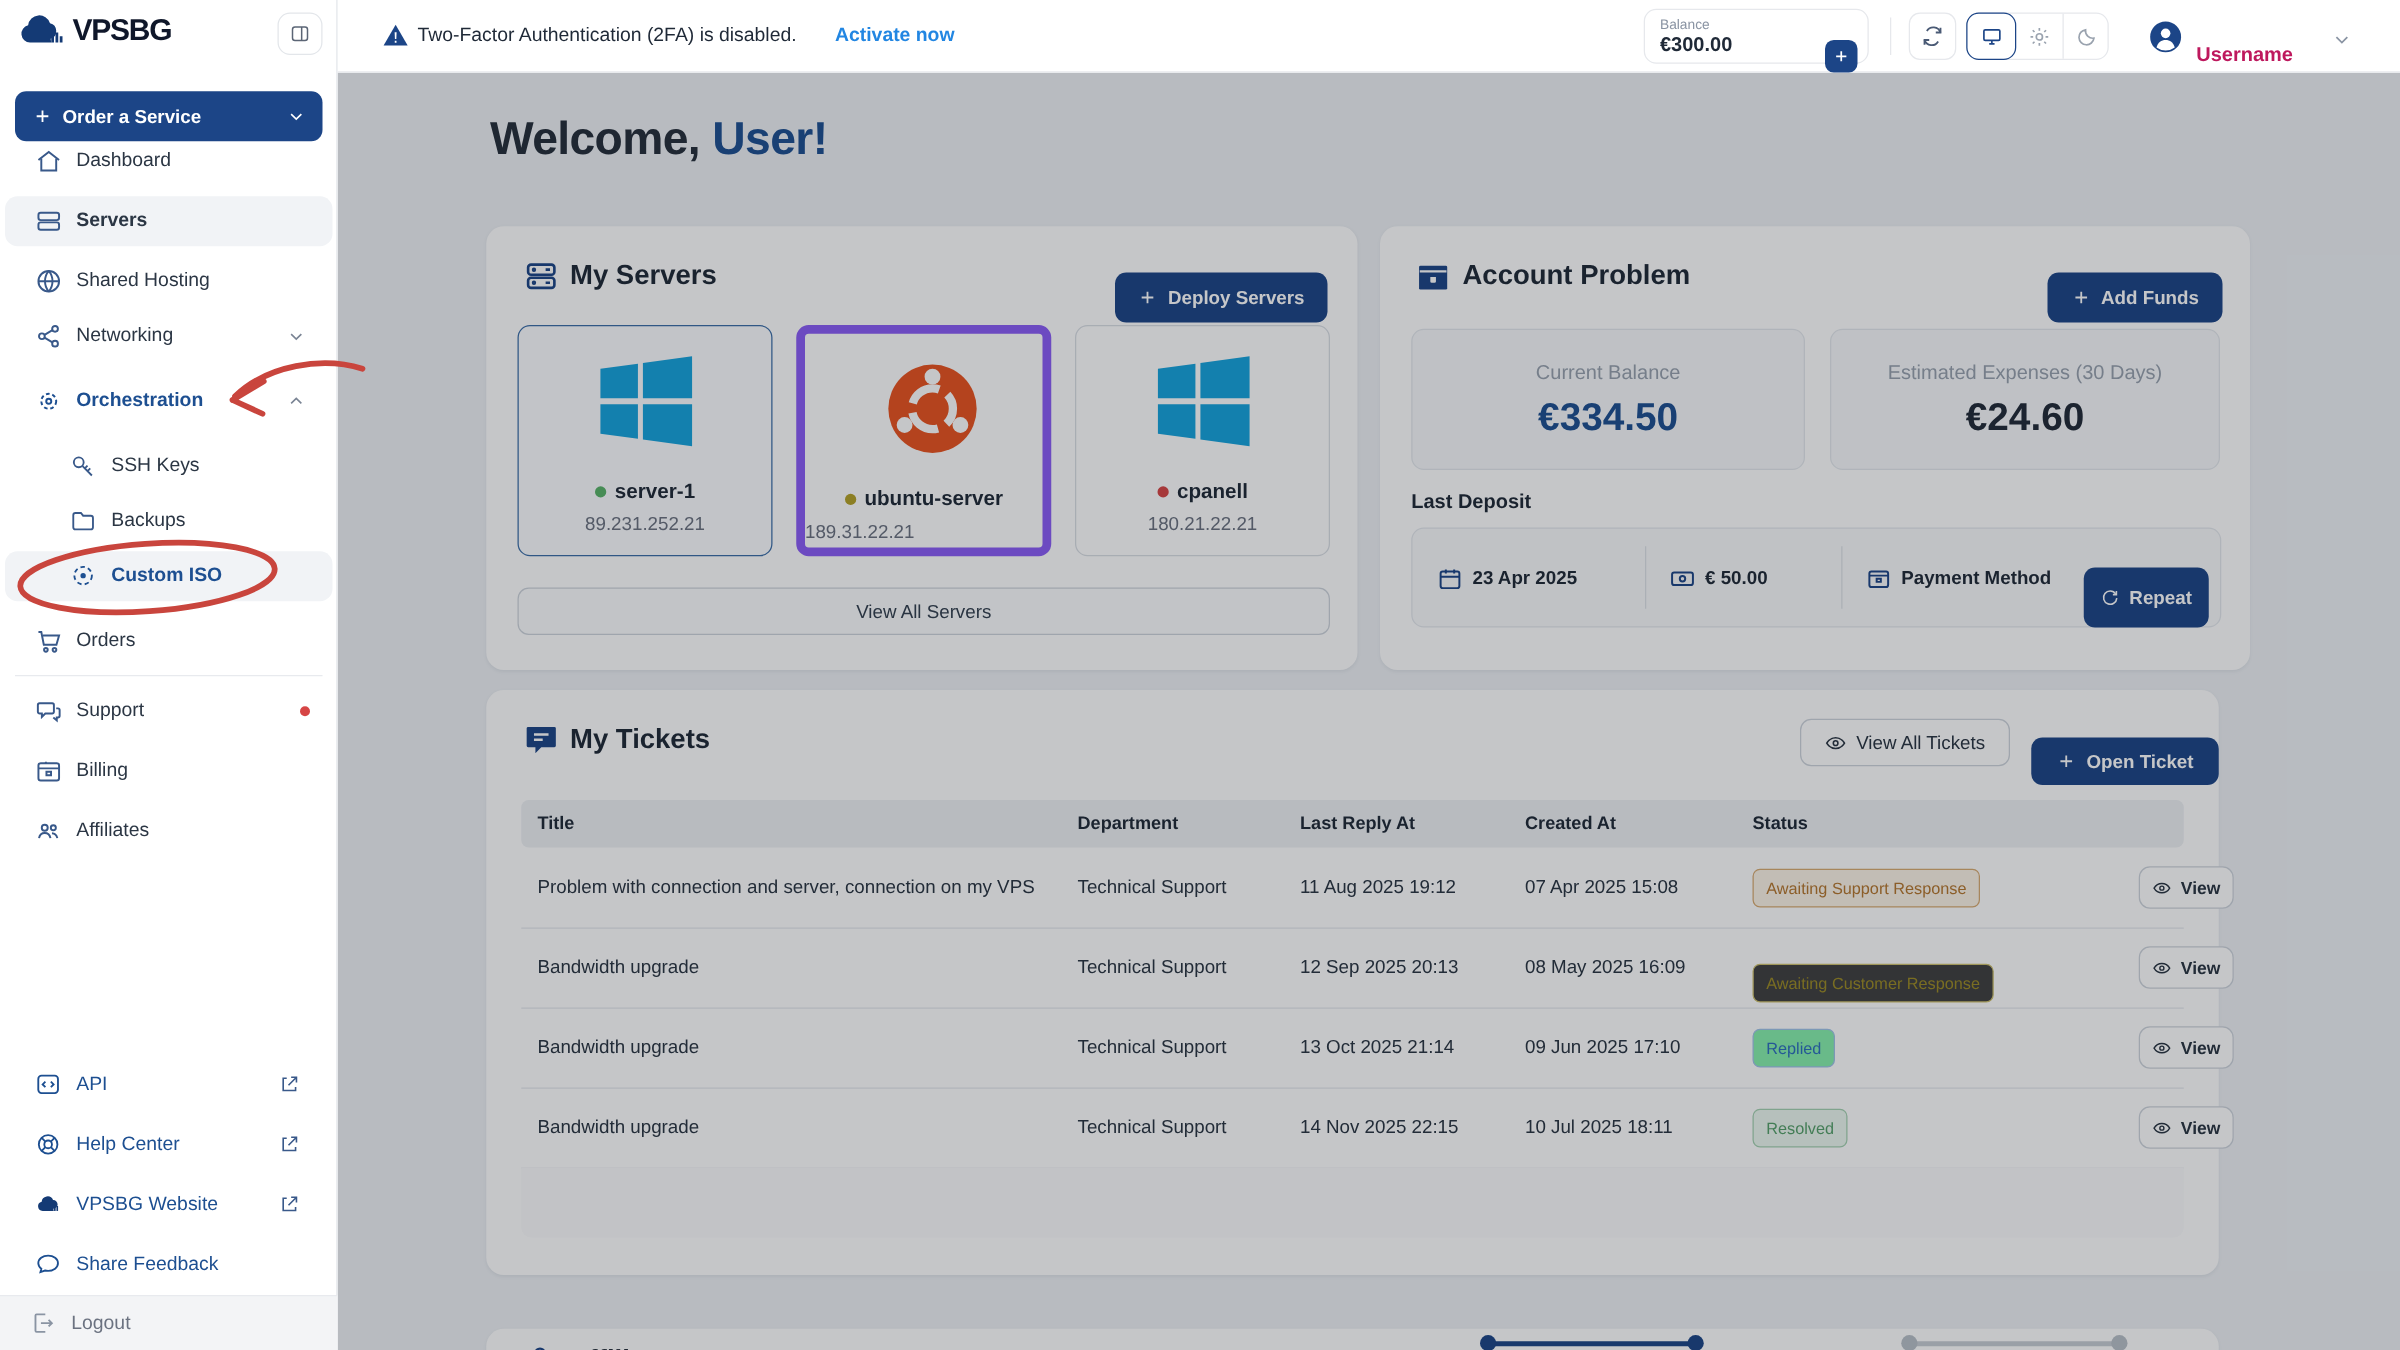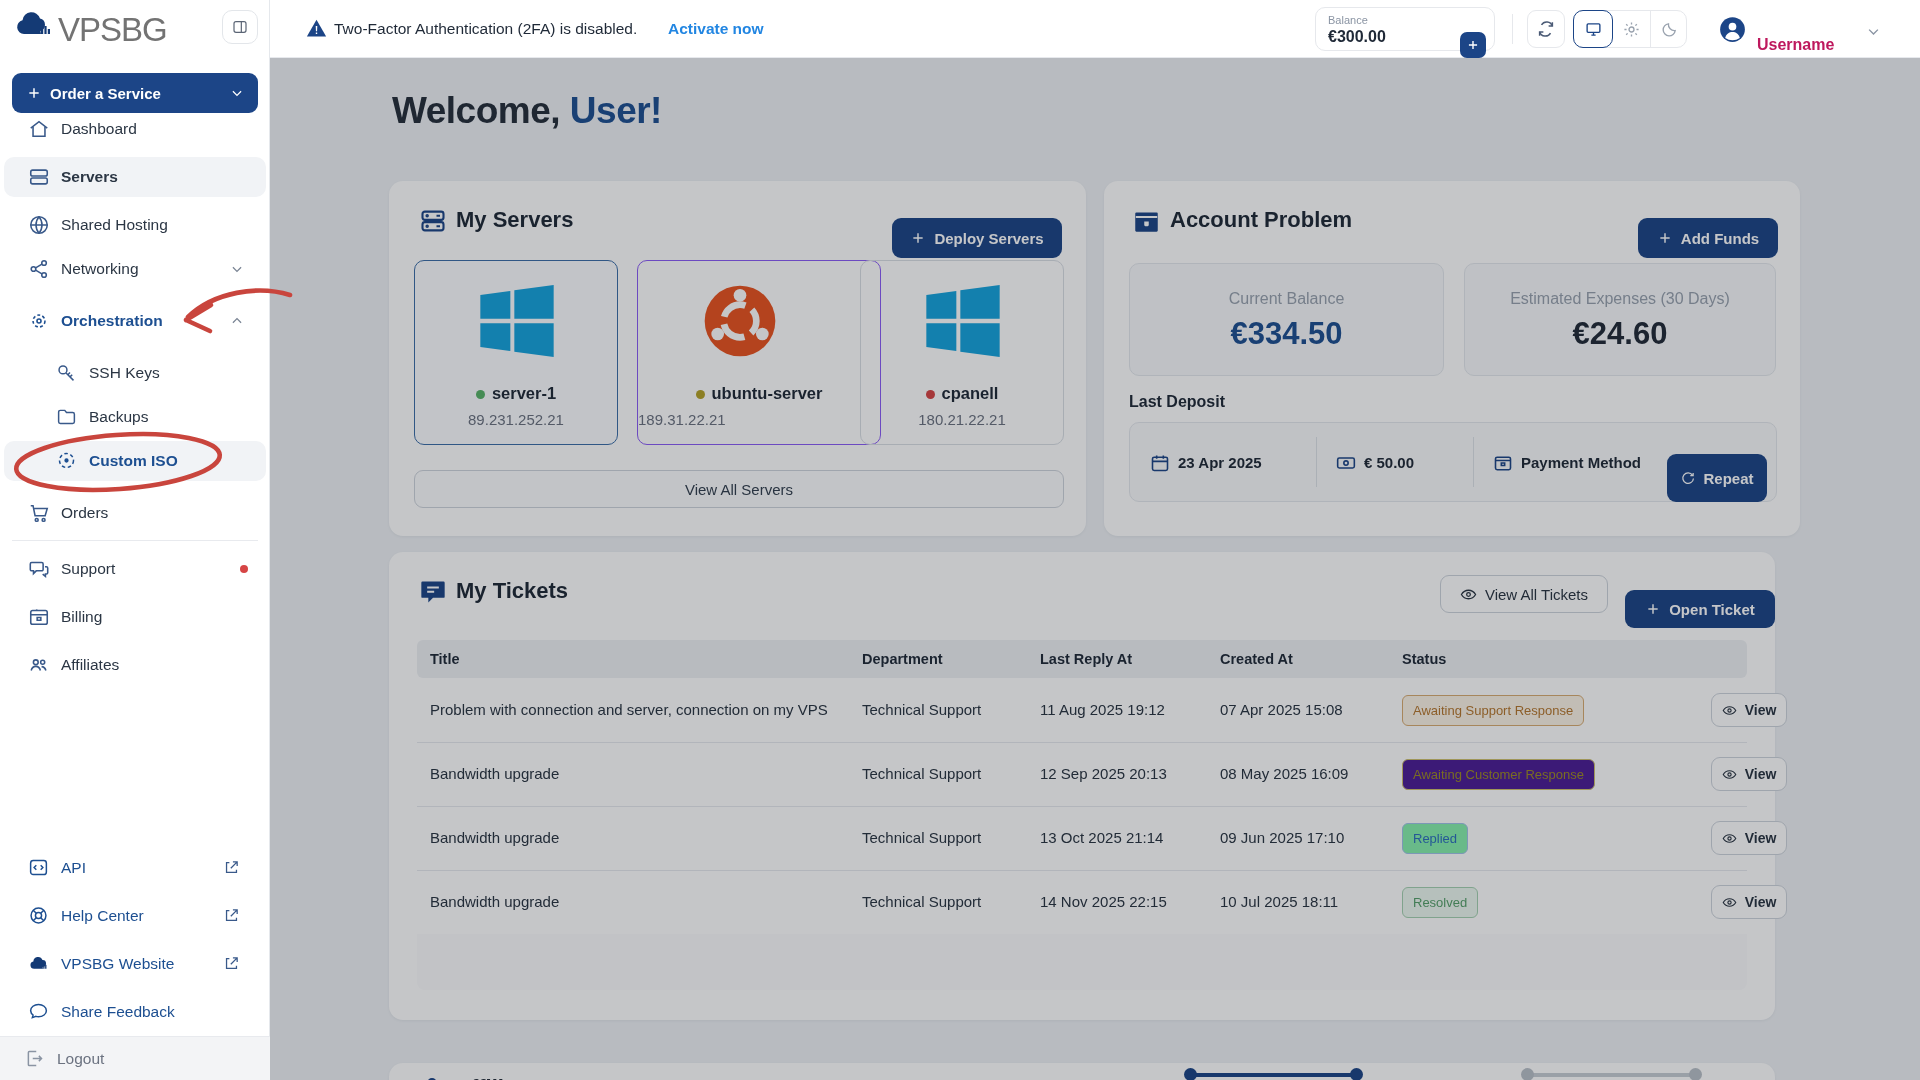--- a/index.html
+++ b/index.html
@@ -32,21 +32,21 @@
   .side-label.blue, .side-ic.blue { color:#1d4f91; font-weight:600; }
   .side-chev { position:absolute; right:22px; top:13px; width:14px; height:14px; color:#7a8494; }
   .ext-ic { position:absolute; right:26px; top:11px; width:17px; height:17px; color:#39598a; }
   .side-divider { position:absolute; left:12px; width:246px; height:1px; background:#e8eaee; }
 
   
   .th { position:absolute; font-size:14.5px; font-weight:700; color:#1f2937; top:0; line-height:38px; }
   .td { position:absolute; font-size:15px; color:#2a3542; top:0; line-height:64px; white-space:nowrap; }
   .badge { position:absolute; top:17px; font-size:13px; line-height:1; padding:8px 10px; border-radius:6px; border:1px solid; white-space:nowrap; }
   .badge.orange { color:#b5772e; border-color:#d8ab72; background:#fbf3e7; }
-  .badge.olive  { color:#9c8b25; border-color:#cdc06e; background:#4c1d95; }
+  .badge.olive  { color:#9c8b25; border-color:#cdc06e; background:#404040;margin-top:12px; }
   .badge.blue   { color:#2d6fbe; border-color:#9fc3e8; background:#86efac; }
   .badge.green  { color:#55a06a; border-color:#a5d2b2; background:#ecf7ef; }
   .view-btn { position:absolute; left:1294px; top:15px; width:76px; height:34px; font-size:14px; }
   .row-line { position:absolute; left:28px; width:1330px; height:1px; background:#e6e9ee; }
 
   .dot { display:inline-block; width:9px; height:9px; border-radius:50%; margin-right:7px; }
   .dot-green { background:#58b368; } .dot-yellow { background:#b5a228; } .dot-red { background:#d64545; }
 
   .stat-box { position:absolute; top:82px; height:113px; background:#f7f9fb; border:1px solid #e4e8ed; border-radius:10px; text-align:center; }
   .stat-label { margin-top:26px; font-size:16px; color:#97a1ae; }
@@ -92,21 +92,21 @@
               <path d="M11.2 2.8 23 1.2v10.1H11.2z"></path>
               <path d="M1 12.7h9V21l-9-1.2z"></path>
               <path d="M11.2 12.7H23v10.1l-11.8-1.6z"></path>
             </g>
           </svg>
       </span>
       <div class="abs" style="left:0; top:123px; width:100%; text-align:center; font-size:16.5px; font-weight:700;"><span class="dot dot-green"></span><span>server-1</span></div>
       <div class="abs" style="left:0; top:150px; width:100%; text-align:center; font-size:15px; color:#6b7280;">89.231.252.21</div>
     </div>
 
-    <div class="abs" style="left:248px; top:79px; width:244px; height:185px; border:1px solid #8b5cf6; border-radius:10px;">
+    <div class="abs" style="left:248px; top:79px; width:204px; height:185px; border:7px solid #8b5cf6; border-radius:10px;">
       <span class="abs" style="left:62px; top:20px;">
         <svg viewBox="0 0 24 24" width="80" height="80">
             <circle cx="12" cy="12" r="10.6" fill="#e95420"></circle>
             <circle cx="12" cy="12" r="4.9" fill="none" stroke="#fff" stroke-width="2" stroke-dasharray="8 2.3" stroke-dashoffset="4"></circle>
             <circle cx="12" cy="4.3" r="1.9" fill="#fff"></circle>
             <circle cx="5.3" cy="15.9" r="1.9" fill="#fff"></circle>
             <circle cx="18.7" cy="15.9" r="1.9" fill="#fff"></circle>
           </svg>
       </span>
       <div class="abs" style="left:0; top:123px; width:100%; text-align:center; font-size:16.5px; font-weight:700;"><span class="dot dot-yellow"></span><span>ubuntu-server</span></div>
@@ -399,21 +399,21 @@
   <span class="abs" style="left:14px; top:10px;">
     <svg viewBox="0 0 40 30" width="40" height="30">
         <path fill="#143a75" d="M10 24a7 7 0 0 1-1.5-13.8A9 9 0 0 1 26 8.5 6.5 6.5 0 0 1 26.5 21l.5 3z"></path>
         <g fill="#143a75">
           <rect x="27" y="13" width="2.2" height="11"></rect>
           <rect x="30.4" y="16" width="2.2" height="8"></rect>
           <rect x="33.8" y="19" width="2.2" height="5"></rect>
         </g>
       </svg>
   </span>
-  <div class="abs" style="left:58px; top:11px; font-size:33px; font-weight:400; letter-spacing:-1px; color:#737373;">VPSBG</div>
+  <div class="abs" style="left:58px; top:11px; font-size:24px; font-weight:700; letter-spacing:-1px; color:#0f172a;">VPSBG</div>
   <button class="ghost-btn abs" style="left:222px; top:10px; width:36px; height:34px; border-color:#e3e6ea; border-radius:10px;">
     <span>
         <svg viewBox="0 0 24 24" width="16" height="16" fill="none" stroke="#5b6575" stroke-width="1.8">
           <rect x="3" y="4" width="18" height="16" rx="3"></rect>
           <path d="M14 4v16"></path>
         </svg>
       </span>
   </button>
 
   <button class="navy-btn abs" style="left:12px; top:58px; width:246px; height:40px; justify-content:flex-start; padding:0 14px;">

